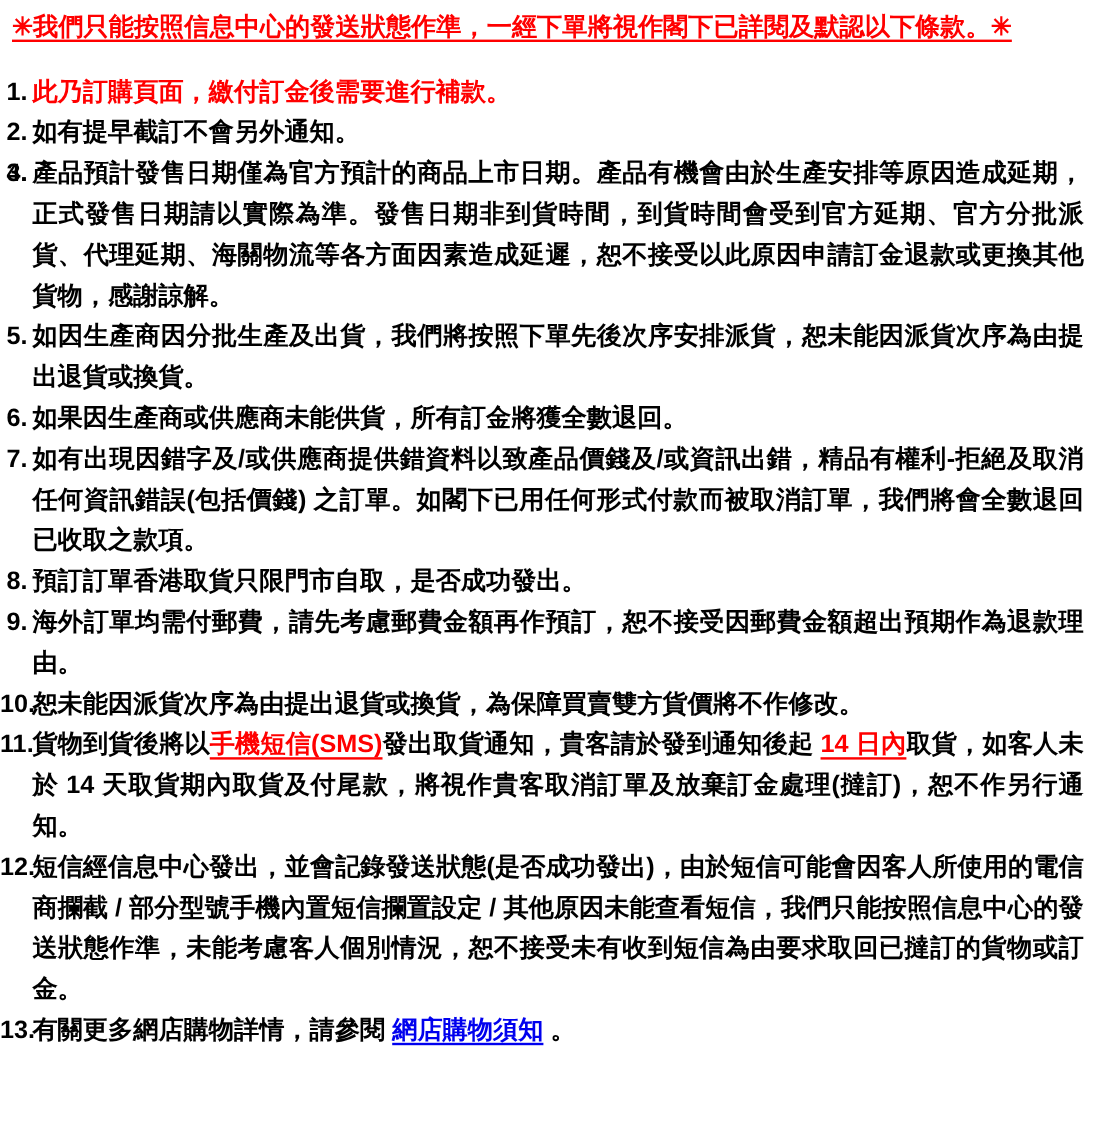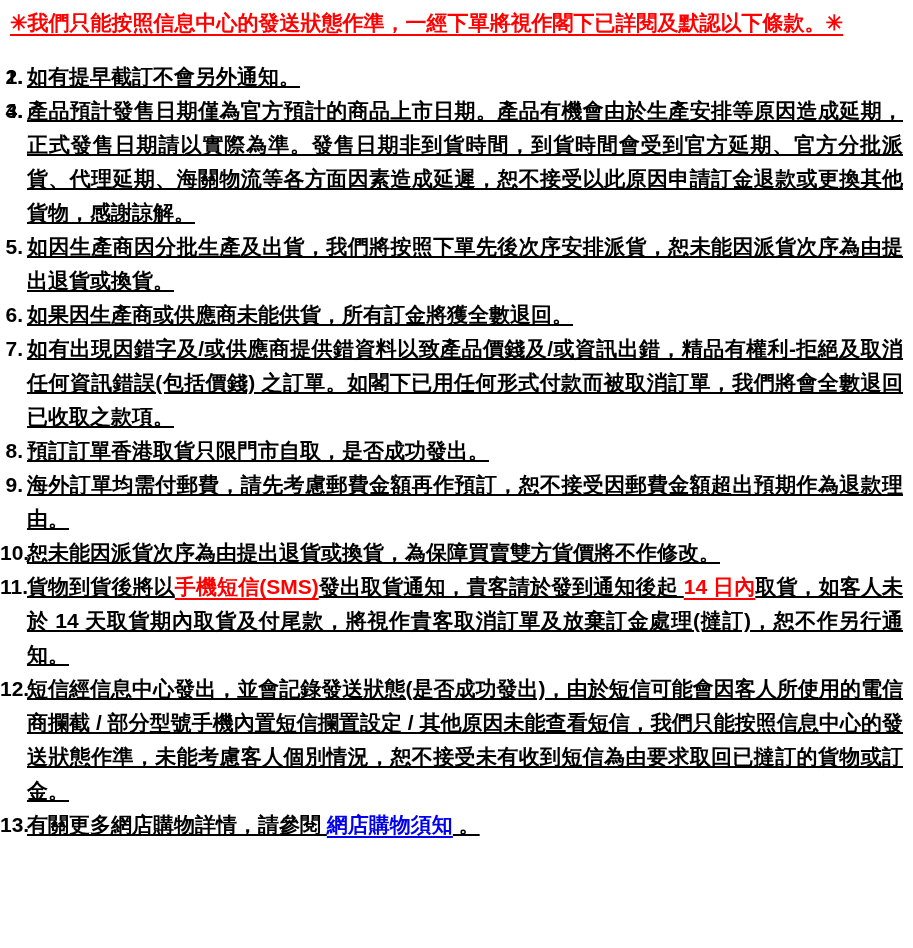--- a/index.html
+++ b/index.html
@@ -49,41 +49,41 @@
     margin: 0;
   }
   li.term .num {
     position: absolute;
     left: 0;
     top: 0;
     width: 23px;
     text-align: right;
     white-space: nowrap;
   }
-  .seg-normal { color: var(--black); text-decoration: underline; }
+  .seg-normal { color: var(--black); }
   .seg-red { color: var(--red); }
   .seg-red-underline {
     color: var(--red);
     text-decoration: underline;
     text-underline-offset: 4px;
   }
   .seg-link {
     color: var(--blue);
     text-decoration: underline;
     text-underline-offset: 4px;
     cursor: pointer;
   }
 </style>
 </head>
 <body>
 
 <div class="page">
   <div class="notice">✳我們只能按照信息中心的發送狀態作準，一經下單將視作閣下已詳閱及默認以下條款。✳</div>
   <ol class="terms">
-      <li class="term"><span class="num">1.</span></li>
+      <li class="term"><span class="num">1.</span><span><span class="seg-red">此乃訂購頁面，繳付訂金後需要進行補款。</span></span></li>
       <li class="term"><span class="num">2.</span><span><span class="seg-normal">如有提早截訂不會另外通知。</span></span></li>
       <li class="term"><span class="num">3.</span></li>
       <li class="term"><span class="num">4.</span><span><span class="seg-normal">產品預計發售日期僅為官方預計的商品上市日期。產品有機會由於生產安排等原因造成延期，正式發售日期請以實際為準。發售日期非到貨時間，到貨時間會受到官方延期、官方分批派貨、代理延期、海關物流等各方面因素造成延遲，恕不接受以此原因申請訂金退款或更換其他貨物，感謝諒解。</span></span></li>
       <li class="term"><span class="num">5.</span><span><span class="seg-normal">如因生產商因分批生產及出貨，我們將按照下單先後次序安排派貨，恕未能因派貨次序為由提出退貨或換貨。</span></span></li>
       <li class="term"><span class="num">6.</span><span><span class="seg-normal">如果因生產商或供應商未能供貨，所有訂金將獲全數退回。</span></span></li>
       <li class="term"><span class="num">7.</span><span><span class="seg-normal">如有出現因錯字及/或供應商提供錯資料以致產品價錢及/或資訊出錯，精品有權利-拒絕及取消任何資訊錯誤(包括價錢) 之訂單。如閣下已用任何形式付款而被取消訂單，我們將會全數退回已收取之款項。</span></span></li>
       <li class="term"><span class="num">8.</span><span><span class="seg-normal">預訂訂單香港取貨只限門市自取，是否成功發出。</span></span></li>
       <li class="term"><span class="num">9.</span><span><span class="seg-normal">海外訂單均需付郵費，請先考慮郵費金額再作預訂，恕不接受因郵費金額超出預期作為退款理由。</span></span></li>
       <li class="term"><span class="num">10.</span><span><span class="seg-normal">恕未能因派貨次序為由提出退貨或換貨，為保障買賣雙方貨價將不作修改。</span></span></li>
       <li class="term"><span class="num">11.</span><span><span class="seg-normal">貨物到貨後將以</span><span class="seg-red-underline">手機短信(SMS)</span><span class="seg-normal">發出取貨通知，貴客請於發到通知後起 </span><span class="seg-red-underline">14 日內</span><span class="seg-normal">取貨，如客人未於 14 天取貨期內取貨及付尾款，將視作貴客取消訂單及放棄訂金處理(撻訂)，恕不作另行通知。</span></span></li>

